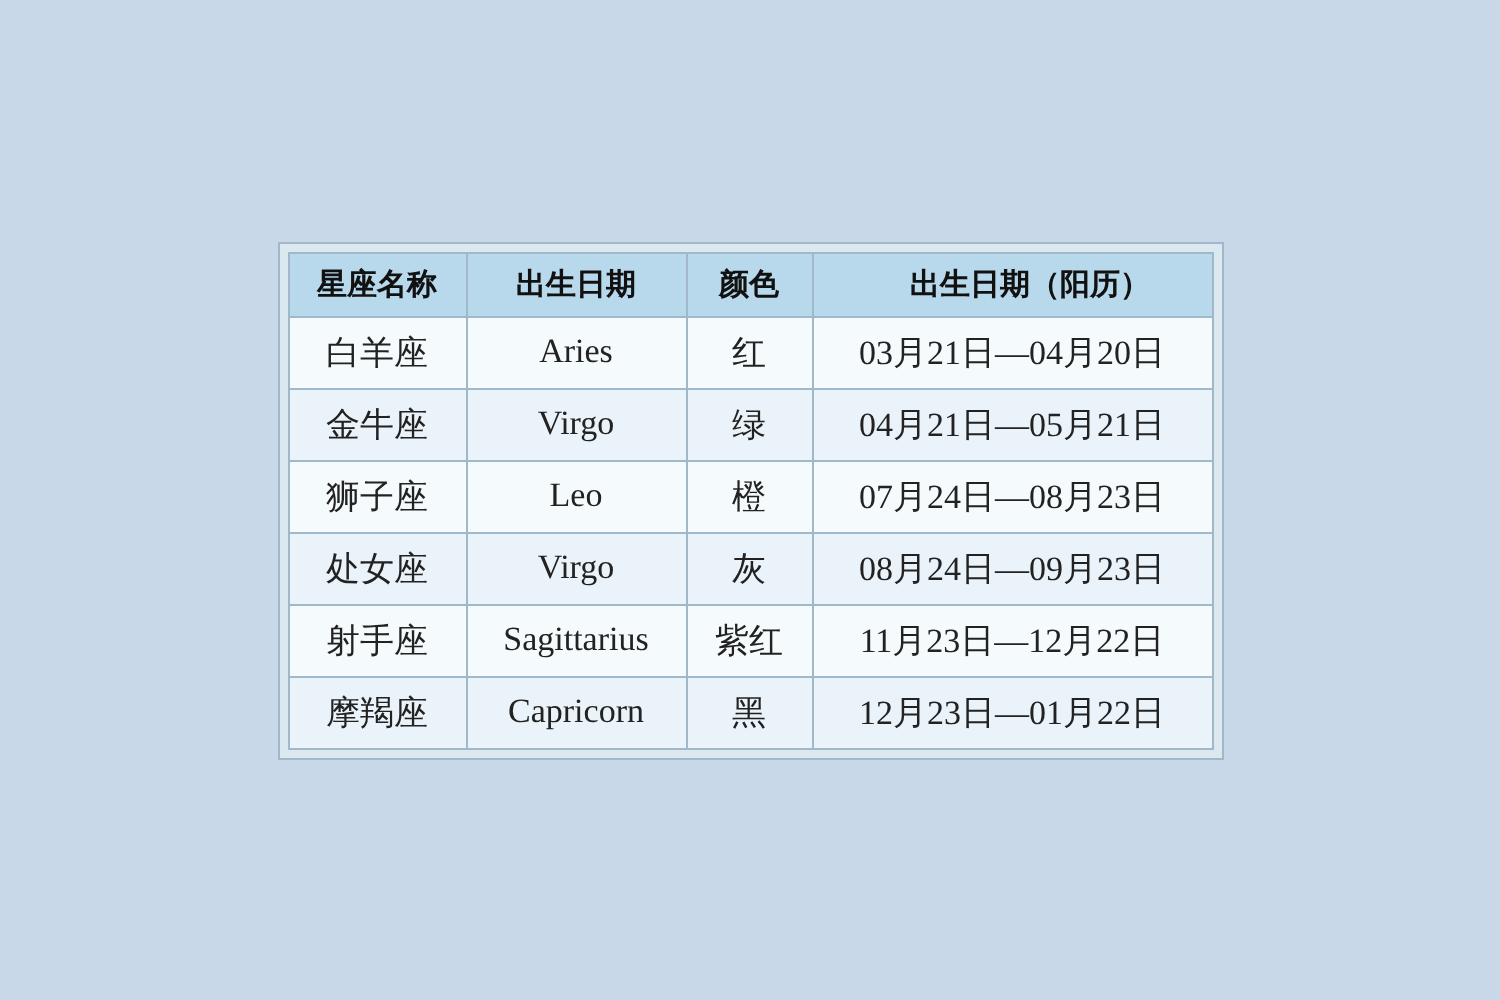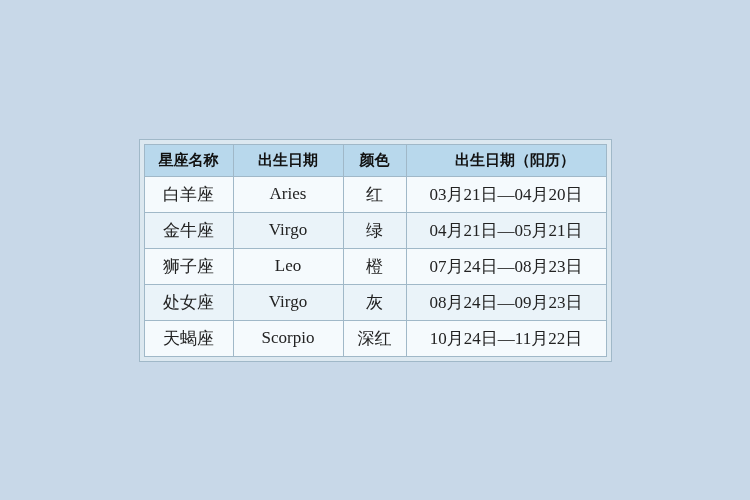--- a/index.html
+++ b/index.html
@@ -89,20 +89,26 @@
           <td>橙</td>
           <td>07月24日—08月23日</td>
         </tr>
         <tr>
           <td>处女座</td>
           <td>Virgo</td>
           <td>灰</td>
           <td>08月24日—09月23日</td>
         </tr>
         <tr>
-          <td>天蝎座</td>
-          <td>Scorpio</td>
-          <td>深红</td>
-          <td>10月24日—11月22日</td>
+          <td>射手座</td>
+          <td>Sagittarius</td>
+          <td>紫红</td>
+          <td>11月23日—12月22日</td>
+        </tr>
+        <tr>
+          <td>摩羯座</td>
+          <td>Capricorn</td>
+          <td>黑</td>
+          <td>12月23日—01月22日</td>
         </tr>
       </tbody>
   </table>
 </div>
 
 </body></html>

